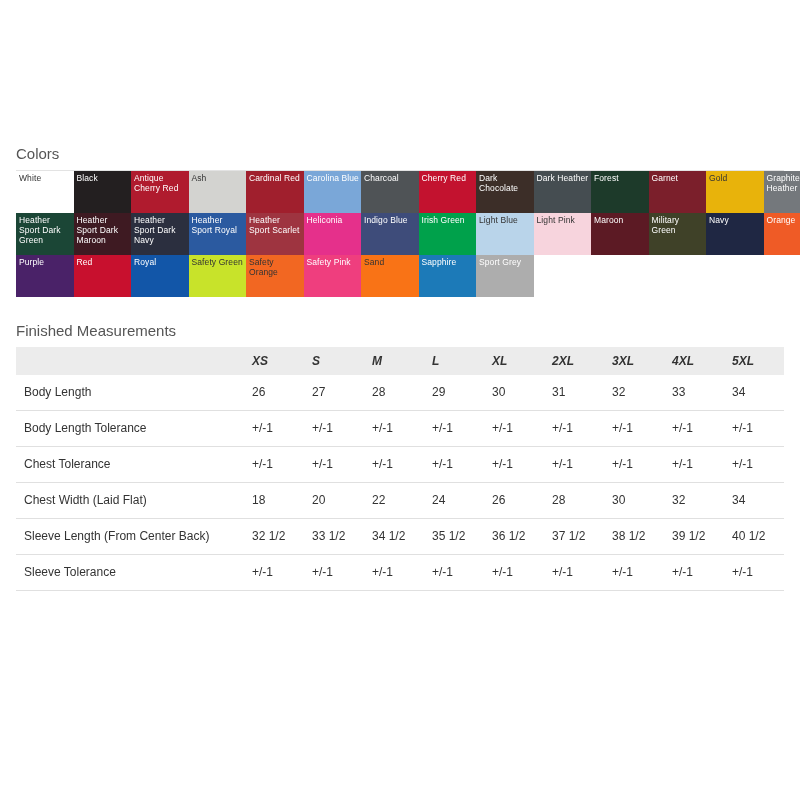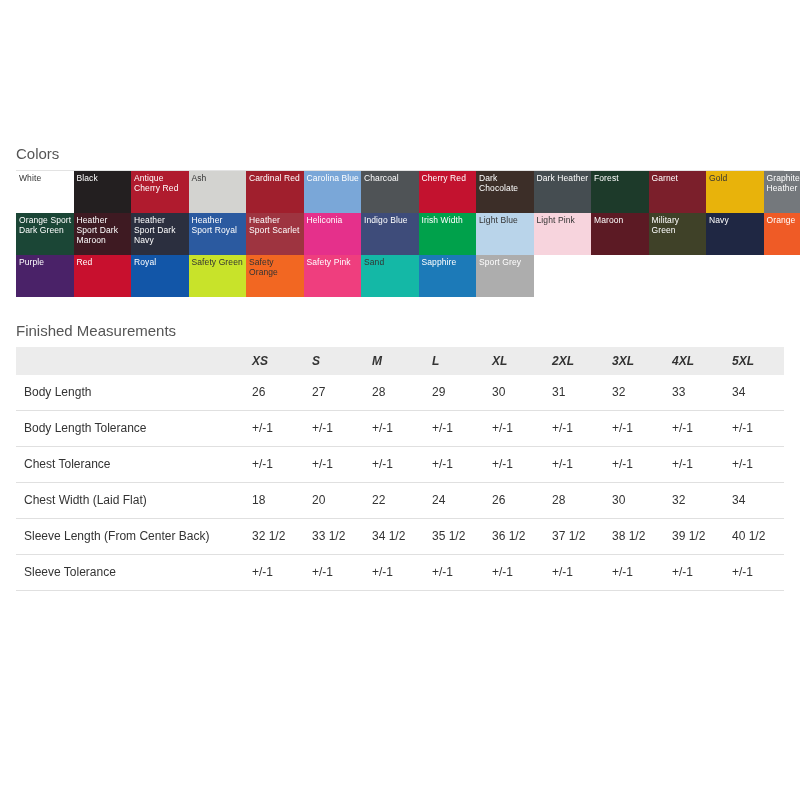--- a/index.html
+++ b/index.html
@@ -138,42 +138,42 @@
           </div>
           <div class="swatch" style="background: rgb(232, 179, 11);">
             <span class="swatch-label" style="color: rgb(51, 51, 51);">Gold</span>
           </div>
           <div class="swatch" style="background: rgb(116, 120, 124);">
             <span class="swatch-label" style="color: rgb(255, 255, 255);">Graphite Heather</span>
           </div>
         </div>
         <div class="swatch-row">
           <div class="swatch" style="background: rgb(27, 70, 54);">
-            <span class="swatch-label" style="color: rgb(255, 255, 255);">Orange Sport Dark Green</span>
+            <span class="swatch-label" style="color: rgb(255, 255, 255);">Heather Sport Dark Green</span>
           </div>
           <div class="swatch" style="background: rgb(62, 26, 34);">
             <span class="swatch-label" style="color: rgb(255, 255, 255);">Heather Sport Dark Maroon</span>
           </div>
           <div class="swatch" style="background: rgb(43, 47, 63);">
             <span class="swatch-label" style="color: rgb(255, 255, 255);">Heather Sport Dark Navy</span>
           </div>
           <div class="swatch" style="background: rgb(43, 90, 160);">
             <span class="swatch-label" style="color: rgb(255, 255, 255);">Heather Sport Royal</span>
           </div>
           <div class="swatch" style="background: rgb(158, 52, 64);">
             <span class="swatch-label" style="color: rgb(255, 255, 255);">Heather Sport Scarlet</span>
           </div>
           <div class="swatch" style="background: rgb(229, 48, 139);">
             <span class="swatch-label" style="color: rgb(255, 255, 255);">Heliconia</span>
           </div>
           <div class="swatch" style="background: rgb(62, 76, 122);">
             <span class="swatch-label" style="color: rgb(255, 255, 255);">Indigo Blue</span>
           </div>
           <div class="swatch" style="background: rgb(0, 161, 75);">
-            <span class="swatch-label" style="color: rgb(255, 255, 255);">Irish Width</span>
+            <span class="swatch-label" style="color: rgb(255, 255, 255);">Irish Green</span>
           </div>
           <div class="swatch" style="background: rgb(185, 212, 234);">
             <span class="swatch-label" style="color: rgb(51, 51, 51);">Light Blue</span>
           </div>
           <div class="swatch" style="background: rgb(247, 212, 221);">
             <span class="swatch-label" style="color: rgb(51, 51, 51);">Light Pink</span>
           </div>
           <div class="swatch" style="background: rgb(92, 26, 36);">
             <span class="swatch-label" style="color: rgb(255, 255, 255);">Maroon</span>
           </div>
@@ -199,21 +199,21 @@
           </div>
           <div class="swatch" style="background: rgb(200, 227, 42);">
             <span class="swatch-label" style="color: rgb(51, 51, 51);">Safety Green</span>
           </div>
           <div class="swatch" style="background: rgb(242, 103, 34);">
             <span class="swatch-label" style="color: rgb(51, 51, 51);">Safety Orange</span>
           </div>
           <div class="swatch" style="background: rgb(239, 62, 126);">
             <span class="swatch-label" style="color: rgb(255, 255, 255);">Safety Pink</span>
           </div>
-          <div class="swatch" style="background: #14b8a6;">
+          <div class="swatch" style="background: #f97316;">
             <span class="swatch-label" style="color: rgb(51, 51, 51);">Sand</span>
           </div>
           <div class="swatch" style="background: rgb(28, 122, 184);">
             <span class="swatch-label" style="color: rgb(255, 255, 255);">Sapphire</span>
           </div>
           <div class="swatch" style="background: rgb(173, 173, 173);">
             <span class="swatch-label" style="color: rgb(255, 255, 255);">Sport Grey</span>
           </div>
         </div>
       </div>

